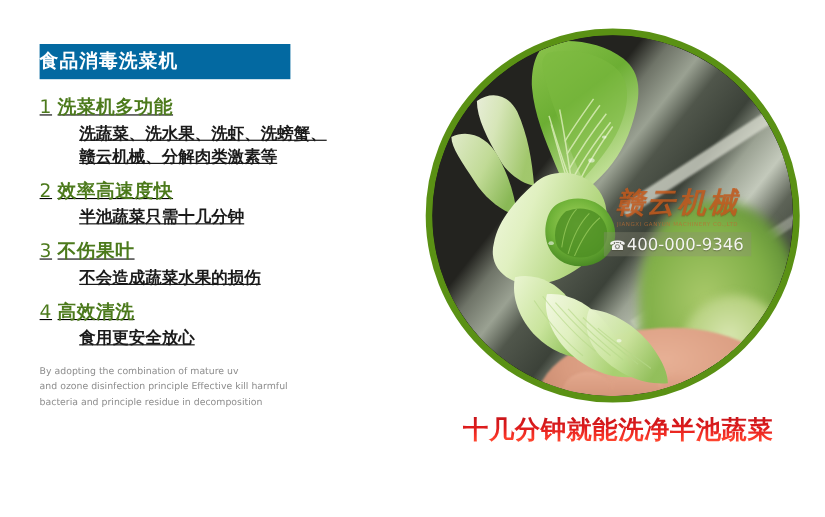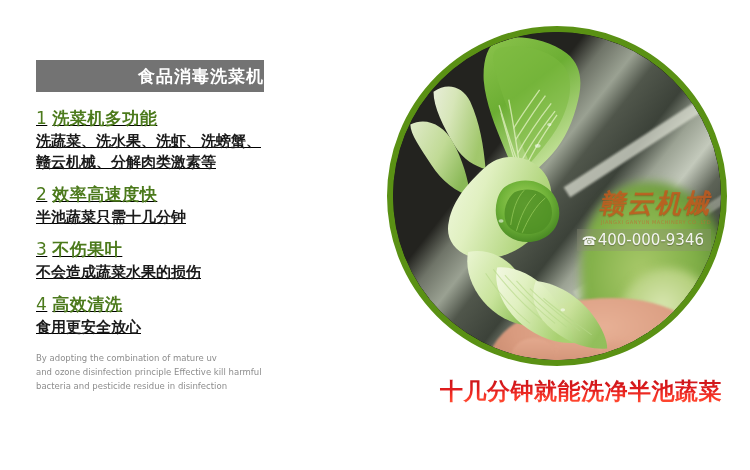--- a/index.html
+++ b/index.html
@@ -9,39 +9,38 @@
     font-family: "DejaVu Sans", "Liberation Sans", sans-serif;
     overflow: hidden;
   }
   #page { position: relative; width: 750px; height: 470px; background: #fff; }
 
   
   #left-col { position: absolute; left: 36px; top: 40px; width: 320px; }
 
   #title-banner {
     width: 228px; height: 32px;
-    background: #737373;
-    display: flex; align-items: center; justify-content: flex-end;
+    background: #0369a1;
+    display: flex; align-items: center; justify-content: flex-start;
     margin-bottom: 14px;
-    margin-top: 20px;
   }
   #title-banner .banner-text {
     color: #ffffff; font-size: 17px; font-weight: bold;
     letter-spacing: 1px; line-height: 1;
   }
 
   .feature { margin-bottom: 9px; text-decoration: underline; }
   .feature-head {
     color: #4c7a1c; font-size: 17px; font-weight: bold;
     line-height: 1.45; letter-spacing: 0.5px; white-space: nowrap;
   }
   .feature-head .num { margin-right: 5px; font-weight: normal; }
   .feature-body {
     color: #1a1a1a; font-size: 15px; font-weight: bold;
-    line-height: 1.42; letter-spacing: 0px;
+    line-height: 1.42; letter-spacing: 0px; margin-left: 36px;
   }
   .feature-body div { white-space: nowrap; }
 
   #eng-note {
     margin-top: 14px;
     color: #8d8d8d; font-size: 8.5px; line-height: 1.62;
     width: 235px;
   }
 
   
@@ -100,41 +99,41 @@
     position: absolute; bottom: -18px;
     width: 46px; height: 40px; border-radius: 50% 50% 40% 40%;
     background: linear-gradient(180deg, #e3a98e 0%, #c9876b 100%);
     filter: blur(1px);
   }
   .f1 { left: 118px; } .f2 { left: 162px; } .f3 { left: 206px; } .f4 { left: 250px; }
 
   #bokchoy { position: absolute; left: 0; top: 0; width: 100%; height: 100%; }
 
   
-  #watermark { position: absolute; left: 128px; top: 158px; width: 190px; text-align: right; }
+  #watermark { position: absolute; left: 128px; top: 140px; width: 190px; text-align: center; }
   #wm-brand {
     font-size: 26px; font-weight: bold; color: rgba(196,92,30,0.82);
     font-family: "DejaVu Serif", "Liberation Serif", serif;
     letter-spacing: 2px; line-height: 1; font-style: italic;
     text-shadow: 0 1px 1px rgba(120,50,10,.35);
   }
   #wm-sub { font-size: 5px; color: rgba(190,110,50,.70); letter-spacing: .5px; margin-top: 3px; }
   #wm-phone-wrap {
     margin-top: 4px; display: inline-block;
     background: rgba(140,140,120,0.34); padding: 1px 7px 2px 5px;
   }
   #wm-phone {
     font-size: 15px; color: rgba(255,255,255,0.92); letter-spacing: 0px;
     text-shadow: 0 1px 1px rgba(60,60,40,.45); white-space: nowrap; margin-top: 37px;
   }
   #wm-phone .ph-icon { font-size: 12px; margin-right: 1px; }
 
   
   #red-caption {
-    position: absolute; left: 426px; top: 379px; width: 310px;
+    position: absolute; left: 407px; top: 379px; width: 310px;
     text-align: center;
     font-size: 23px; font-weight: bold; letter-spacing: 0.5px;
     line-height: 1.1;
     background: linear-gradient(180deg, #c9151a 0%, #e01d1d 42%, #fc3b2a 78%, #ff5436 100%);
     -webkit-background-clip: text; background-clip: text;
     -webkit-text-fill-color: transparent; color: #e8231c;
   }
 </style>
 </head>
 <body>
@@ -180,21 +179,21 @@
         <span class="num">4</span><span>高效清洗</span>
       </div>
       <div class="feature-body">
         <div>食用更安全放心</div>
       </div>
     </div>
 
     <div id="eng-note">
       <div>By adopting the combination of mature uv</div>
       <div>and ozone disinfection principle Effective kill harmful</div>
-      <div>bacteria and pesticide residue in disinfection</div>
+      <div>bacteria and principle residue in decomposition</div>
     </div>
   </div>
 
   <div id="photo-circle">
     <div id="photo-inner">
 
       <div class="bg-dark"></div>
       <div class="sink-rail rail-a"></div>
       <div class="sink-rail rail-b"></div>
       <div class="veg-blur-r"></div>

